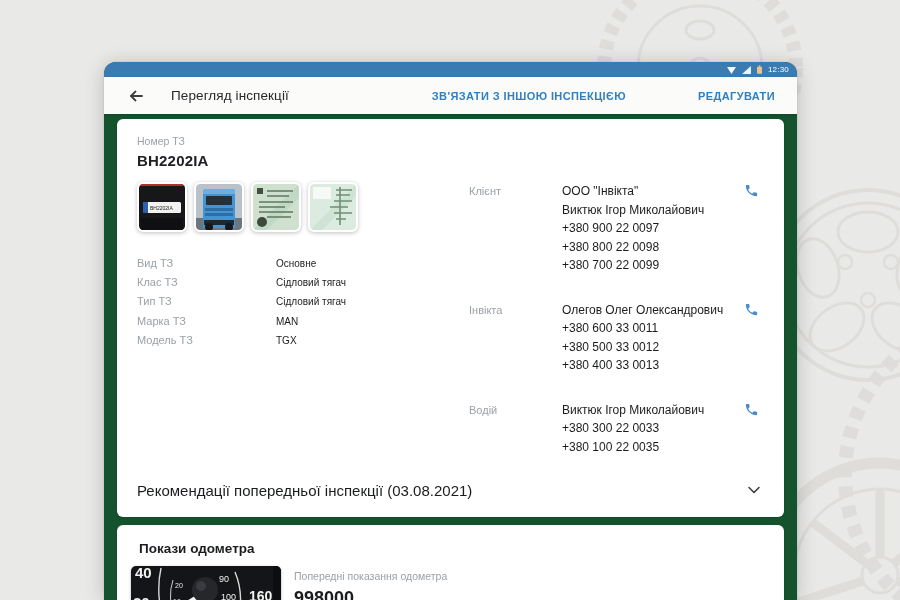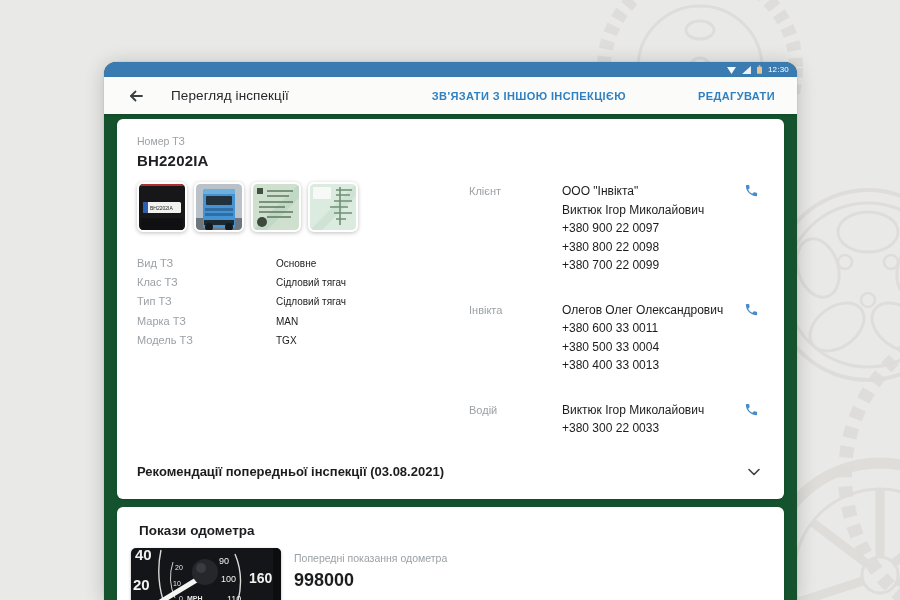--- a/index.html
+++ b/index.html
@@ -67,21 +67,21 @@
   .contact-block { display:flex; }
   .contact-label { width:93px; flex:0 0 auto; color:#9ba1a6; font-size:11px; line-height:18.5px; }
   .contact-lines { flex:1; }
   .contact-line { font-size:12px; color:#1b1c1e; line-height:18.5px; }
   .phone-btn { width:26px; flex:0 0 auto; cursor:pointer; padding-top:1px; }
   
   .reco-row {
     margin-top:21px; display:flex; align-items:center; justify-content:space-between; cursor:pointer;
     min-height:26px;
   }
-  .reco-title { font-size:13px; font-weight:700; color:#1b1c1e; }
+  .reco-title { font-size:15px; font-weight:400; color:#1b1c1e; }
   .chevron { width:16px; height:16px; margin-right:8px; }
   
   .odo-title { font-size:13.5px; font-weight:700; color:#1b1c1e;padding-left:8px; }
   .odo-row { display:flex; margin-top:10px; gap:13px; }
   .odo-thumb { width:150px; height:70px; border-radius:5px; overflow:hidden; flex:0 0 auto;
     box-shadow:0 1px 3px rgba(0,0,0,.3); cursor:pointer; }
   .odo-info { padding-top:4px; }
   .odo-value { font-size:18px; font-weight:700; margin-top:6px; color:#1b1c1e; }
 </style>
 </head>
@@ -271,35 +271,36 @@
                   <path d="M6.62 10.79c1.44 2.83 3.76 5.14 6.59 6.59l2.2-2.2c.27-.27.67-.36 1.02-.24 1.12.37 2.33.57 3.57.57.55 0 1 .45 1 1V20c0 .55-.45 1-1 1-9.39 0-17-7.61-17-17 0-.55.45-1 1-1h3.5c.55 0 1 .45 1 1 0 1.25.2 2.45.57 3.57.11.35.03.74-.25 1.02l-2.2 2.2z"></path>
                 </svg>
             </span>
           </div>
 
           <div class="contact-block">
             <span class="contact-label">Інвікта</span>
             <div class="contact-lines">
               <div class="contact-line">Олегов Олег Олександрович</div>
               <div class="contact-line">+380 600 33 0011</div>
-              <div class="contact-line">+380 500 33 0004</div>
+              <div class="contact-line">+380 500 33 0012</div>
               <div class="contact-line">+380 400 33 0013</div>
             </div>
             <span class="phone-btn">
               <svg width="15" height="15" viewBox="0 0 24 24" fill="#4a8cc9">
                   <path d="M6.62 10.79c1.44 2.83 3.76 5.14 6.59 6.59l2.2-2.2c.27-.27.67-.36 1.02-.24 1.12.37 2.33.57 3.57.57.55 0 1 .45 1 1V20c0 .55-.45 1-1 1-9.39 0-17-7.61-17-17 0-.55.45-1 1-1h3.5c.55 0 1 .45 1 1 0 1.25.2 2.45.57 3.57.11.35.03.74-.25 1.02l-2.2 2.2z"></path>
                 </svg>
             </span>
           </div>
 
           <div class="contact-block">
             <span class="contact-label">Водій</span>
             <div class="contact-lines">
               <div class="contact-line">Виктюк Ігор Миколайович</div>
               <div class="contact-line">+380 300 22 0033</div>
+              <div class="contact-line">+380 100 22 0035</div>
             </div>
             <span class="phone-btn">
               <svg width="15" height="15" viewBox="0 0 24 24" fill="#4a8cc9">
                   <path d="M6.62 10.79c1.44 2.83 3.76 5.14 6.59 6.59l2.2-2.2c.27-.27.67-.36 1.02-.24 1.12.37 2.33.57 3.57.57.55 0 1 .45 1 1V20c0 .55-.45 1-1 1-9.39 0-17-7.61-17-17 0-.55.45-1 1-1h3.5c.55 0 1 .45 1 1 0 1.25.2 2.45.57 3.57.11.35.03.74-.25 1.02l-2.2 2.2z"></path>
                 </svg>
             </span>
           </div>
 
         </div>
       </div>

